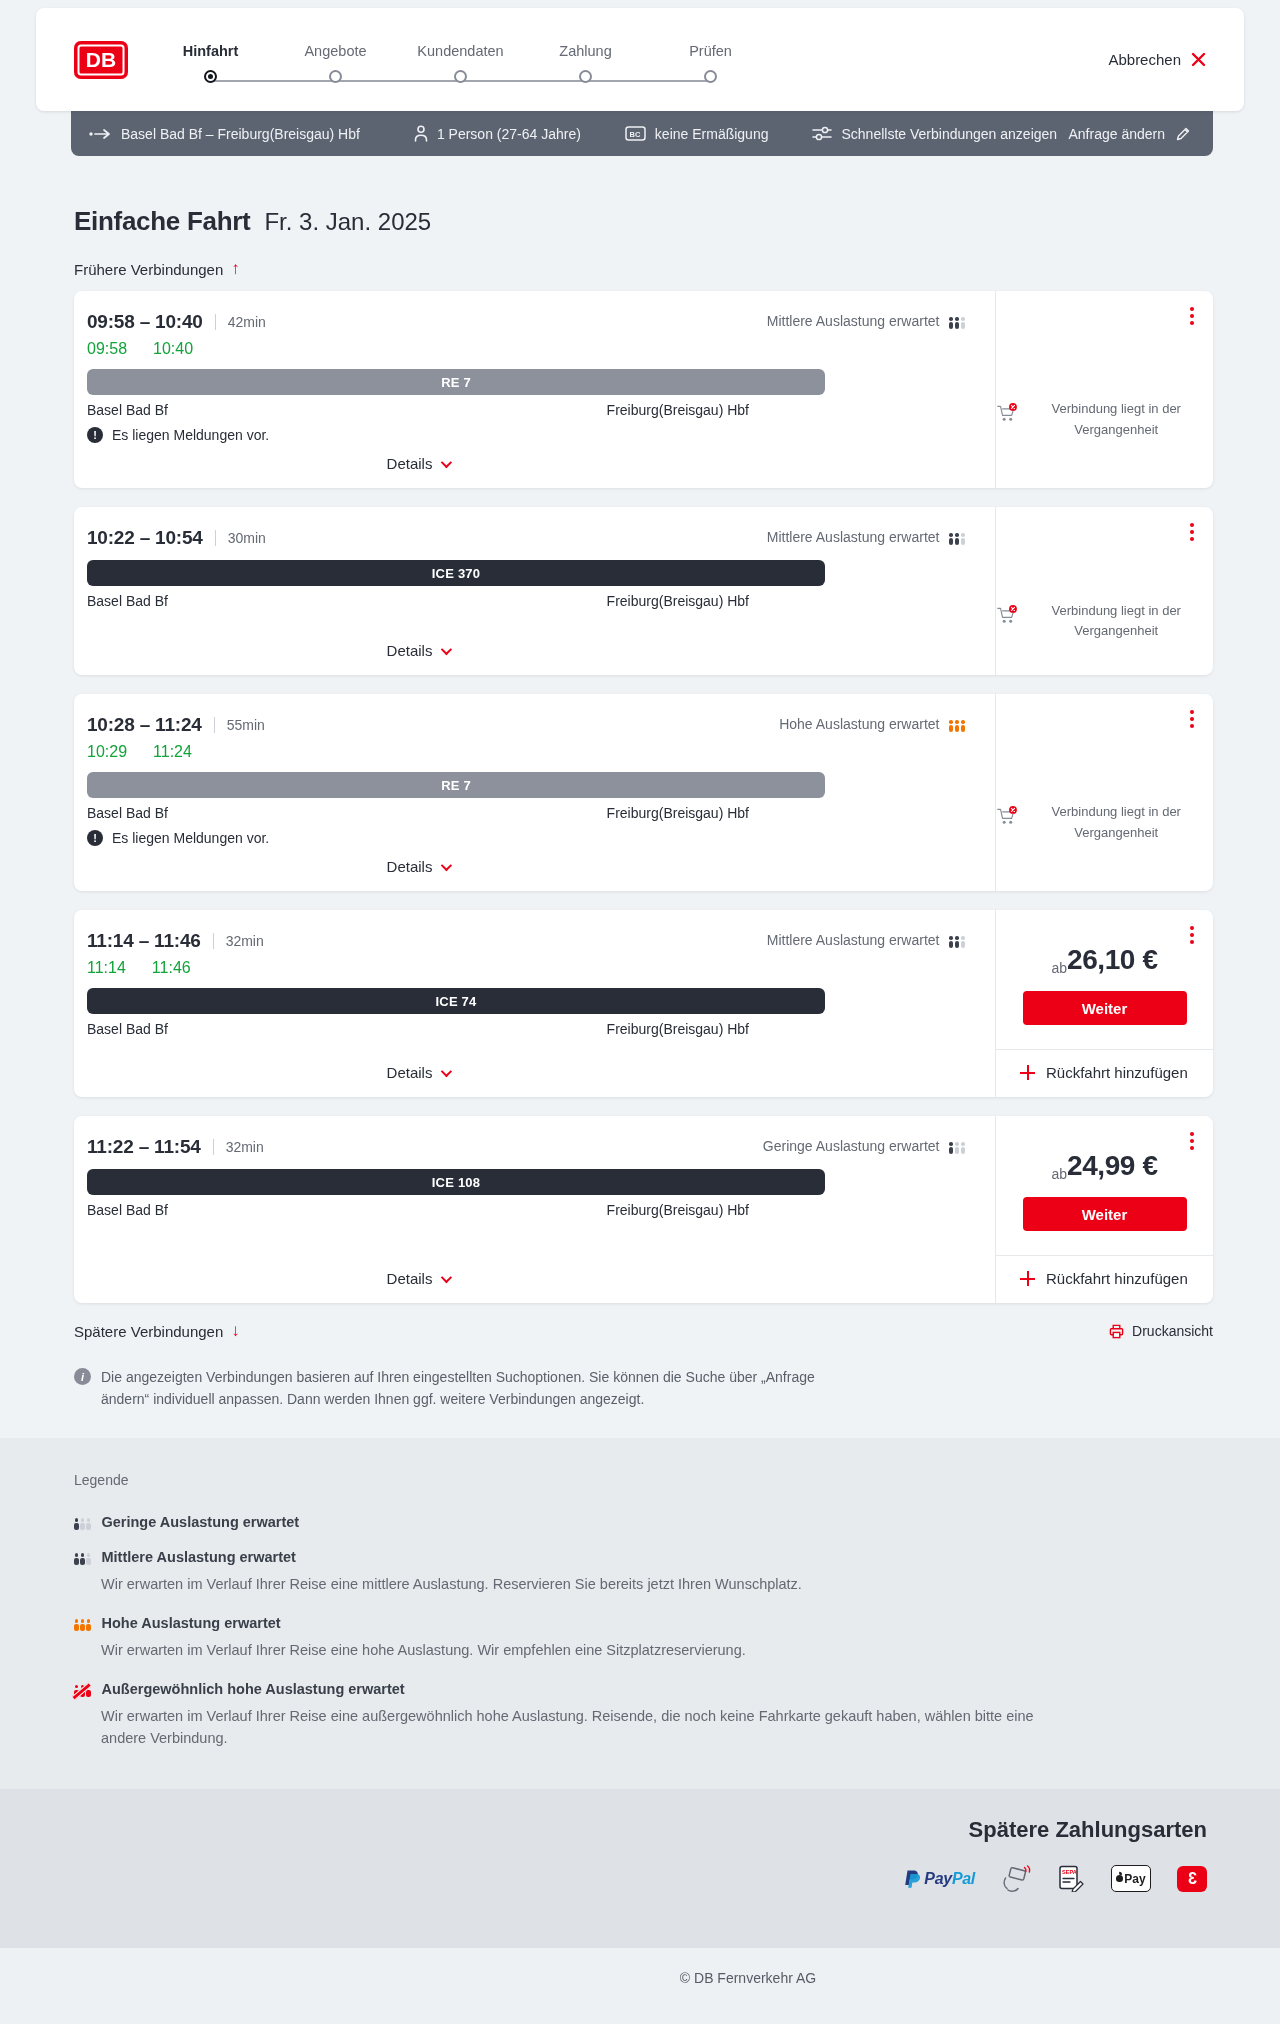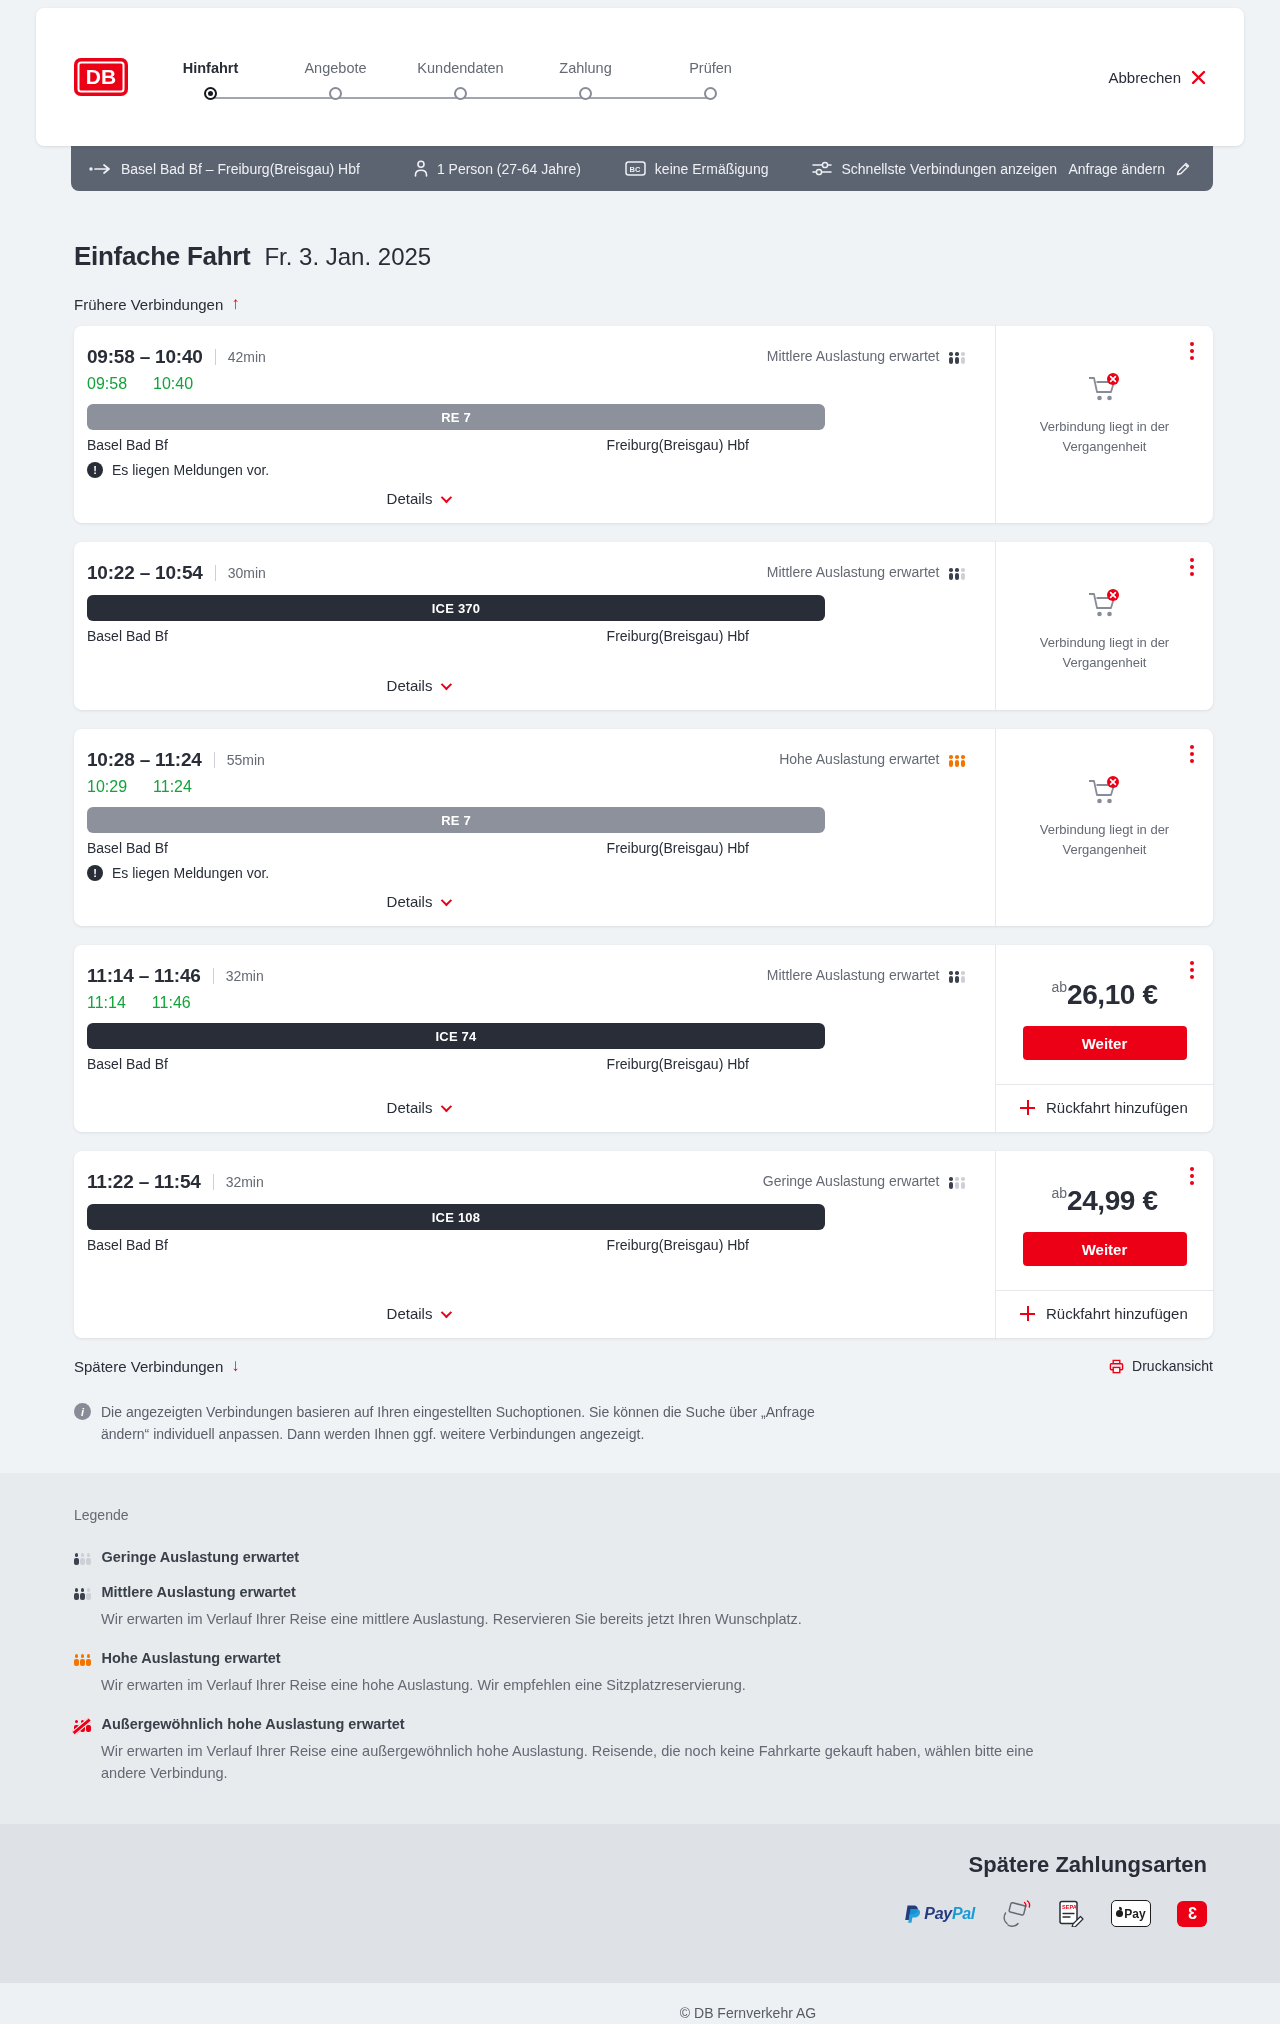--- a/index.html
+++ b/index.html
@@ -6,21 +6,21 @@
   html,body { width:1280px; }
   body {
     min-height:2024px;
     background:#f0f3f6;
     font-family:"Liberation Sans","DejaVu Sans",sans-serif;
     color:#282d37;
     overflow-x:hidden;
   }
   
   .header {
-    margin:8px 36px 0 36px; height:138px; background:#fff;
+    margin:8px 36px 0 36px; height:103px; background:#fff;
     border-radius:8px; box-shadow:0 1px 3px rgba(40,45,55,.12);
     display:flex; align-items:center; padding:0 38px;
     position:relative; z-index:2;
   }
   .db-logo {
     width:54px; height:38px; background:#ec0016; border-radius:7px;
     box-shadow:inset 0 0 0 3.5px #ec0016, inset 0 0 0 5.5px #fff;
     display:flex; align-items:center; justify-content:center;
     color:#fff; font-weight:800; font-size:21px; letter-spacing:0;
   }
@@ -90,24 +90,24 @@
   .warn-icon { width:16px; height:16px; border-radius:50%; background:#282d37; color:#fff;
     font-size:11px; font-weight:800; display:flex; align-items:center; justify-content:center; }
   .row-details { margin-top:auto; padding-top:12px; width:662px; display:flex; justify-content:center; }
   .details-btn { display:inline-flex; align-items:center; gap:9px; font-size:15px; color:#282d37; cursor:pointer; }
   .chev { width:8px; height:8px; border-right:2.2px solid #ec0016; border-bottom:2.2px solid #ec0016;
     transform:rotate(45deg) translateY(-2px); }
   
   .conn-side { width:218px; border-left:1px solid #e6e8ec; position:relative; display:flex; flex-direction:column; }
   .dots { position:absolute; top:14px; right:17px; display:flex; flex-direction:column; gap:3px; cursor:pointer; padding:2px; }
   .dots i { width:4px; height:4px; border-radius:50%; background:#ec0016; }
-  .side-past { flex:1; display:flex; flex-direction:column; align-items:center; padding-top:46px; }
+  .side-past { flex:1; display:flex; flex-direction:row; align-items:center; padding-top:46px; }
   .past-text { margin-top:14px; font-size:13px; color:#646973; text-align:center; line-height:1.55; padding:0 26px; }
   .side-price { flex:1; display:flex; flex-direction:column; }
-  .price-row { margin-top:34px; display:flex; align-items:flex-start; justify-content:center; }
+  .price-row { margin-top:34px; display:flex; align-items:flex-end; justify-content:center; }
   .price-row .ab { font-size:14px; color:#646973; }
   .price-row .price { font-size:28px; font-weight:800; color:#282d37; letter-spacing:-.4px; }
   .btn-weiter { margin:15px auto 0; width:164px; height:34px; background:#ec0016; color:#fff;
     border:none; border-radius:4px; font-size:15px; font-weight:700; font-family:inherit; cursor:pointer; }
   .return-sec { margin-top:auto; border-top:1px solid #e6e8ec; padding:14px 0 16px 24px;
     display:flex; align-items:center; gap:11px; cursor:pointer; }
   .plus { position:relative; width:15px; height:15px; }
   .plus::before, .plus::after { content:''; position:absolute; background:#ec0016; }
   .plus::before { left:6.5px; top:0; width:2.2px; height:15px; }
   .plus::after { top:6.5px; left:0; height:2.2px; width:15px; }

